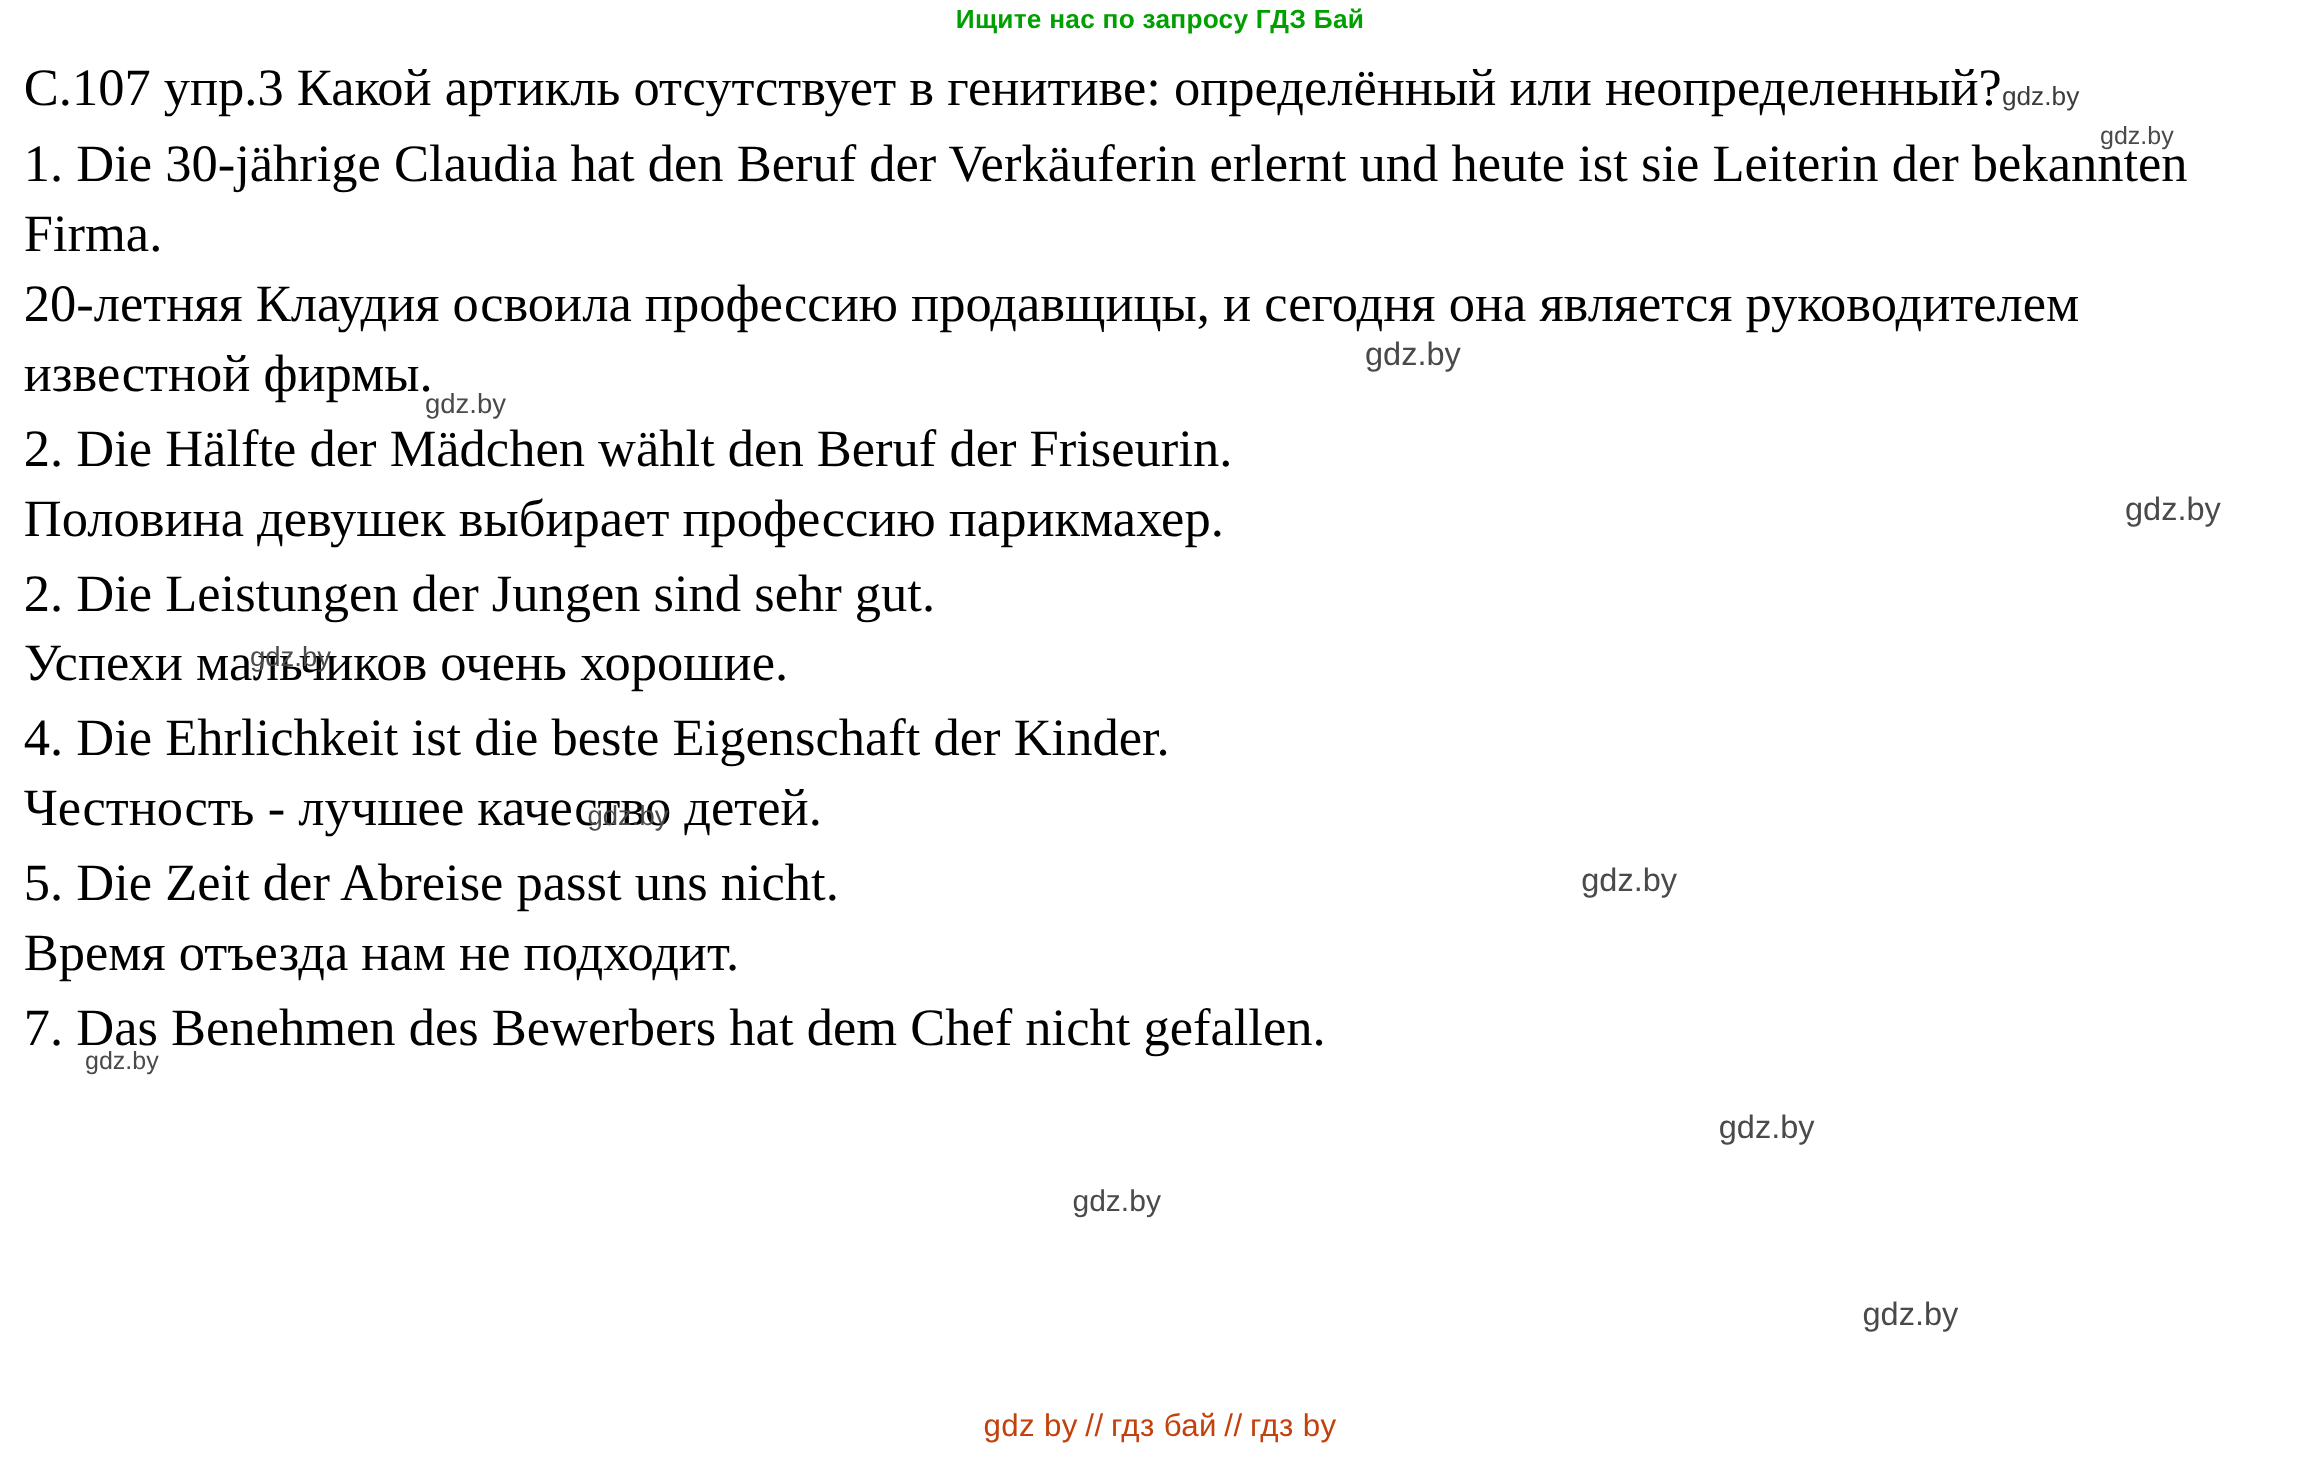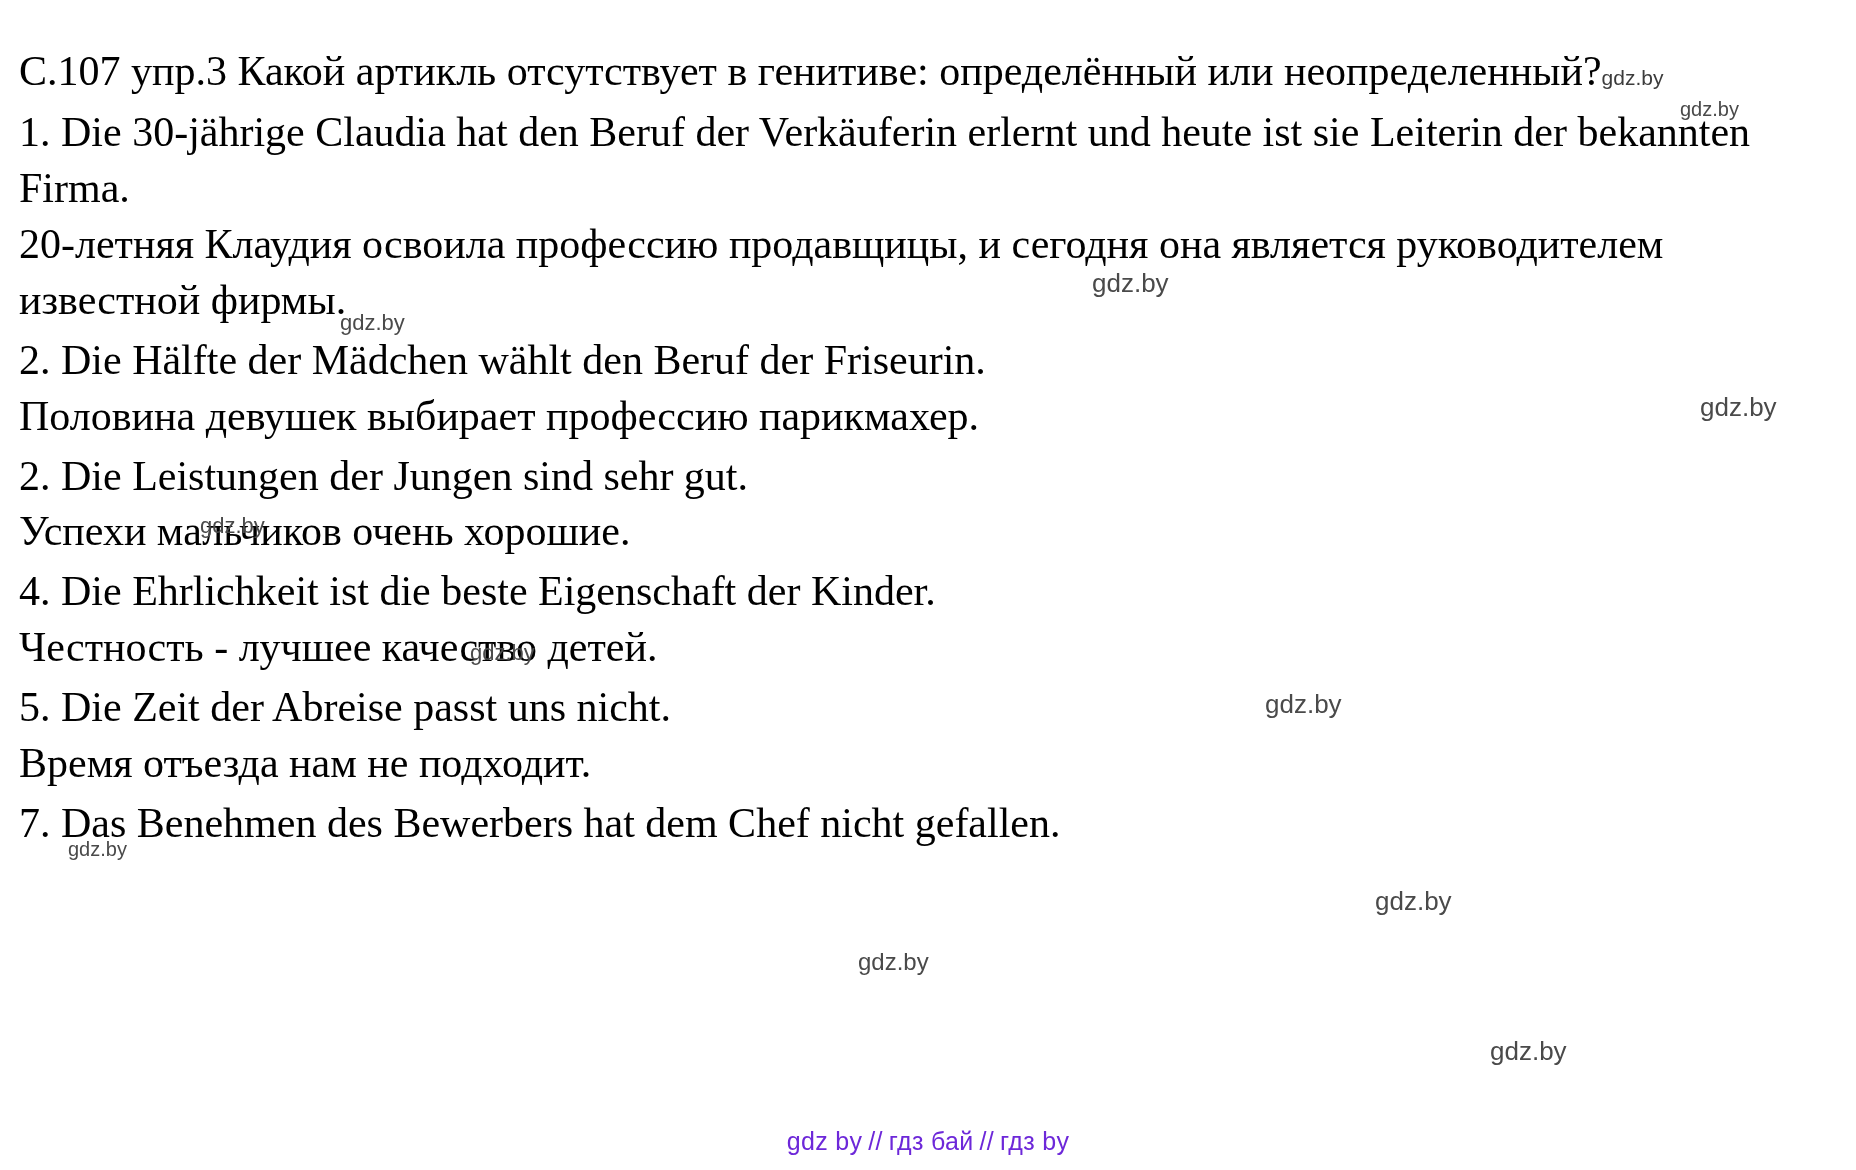--- a/index.html
+++ b/index.html
@@ -73,28 +73,29 @@
     position: absolute;
     bottom: 14px;
     left: 0;
     width: 100%;
     text-align: center;
     font-family: "Liberation Sans", sans-serif;
     font-size: 25px;
     color: #7a1fd0;
     letter-spacing: 0.3px;
   }
-  .bottom-bar span { color: #6d28d9; }
+  .bottom-bar span { color: #c2410c; }
   .sep { padding: 0 6px; }
 </style>
 </head>
 <body>
 
 <div class="page">
 
+  <div class="top-banner">Ищите нас по запросу ГДЗ Бай</div>
 
   <div class="content">
 
     <div class="task">
       <span>С.107 упр.3 Какой артикль отсутствует в генитиве: определённый или неопределенный?</span><span class="wm-inline">gdz.by</span>
     </div>
 
     <div class="pair">
       <div class="de">1. Die 30-jährige Claudia hat den Beruf der Verkäuferin erlernt und heute ist sie Leiterin der bekannten Firma.</div>
       <div class="ru">20-летняя Клаудия освоила профессию продавщицы, и сегодня она является руководителем известной фирмы.</div>

